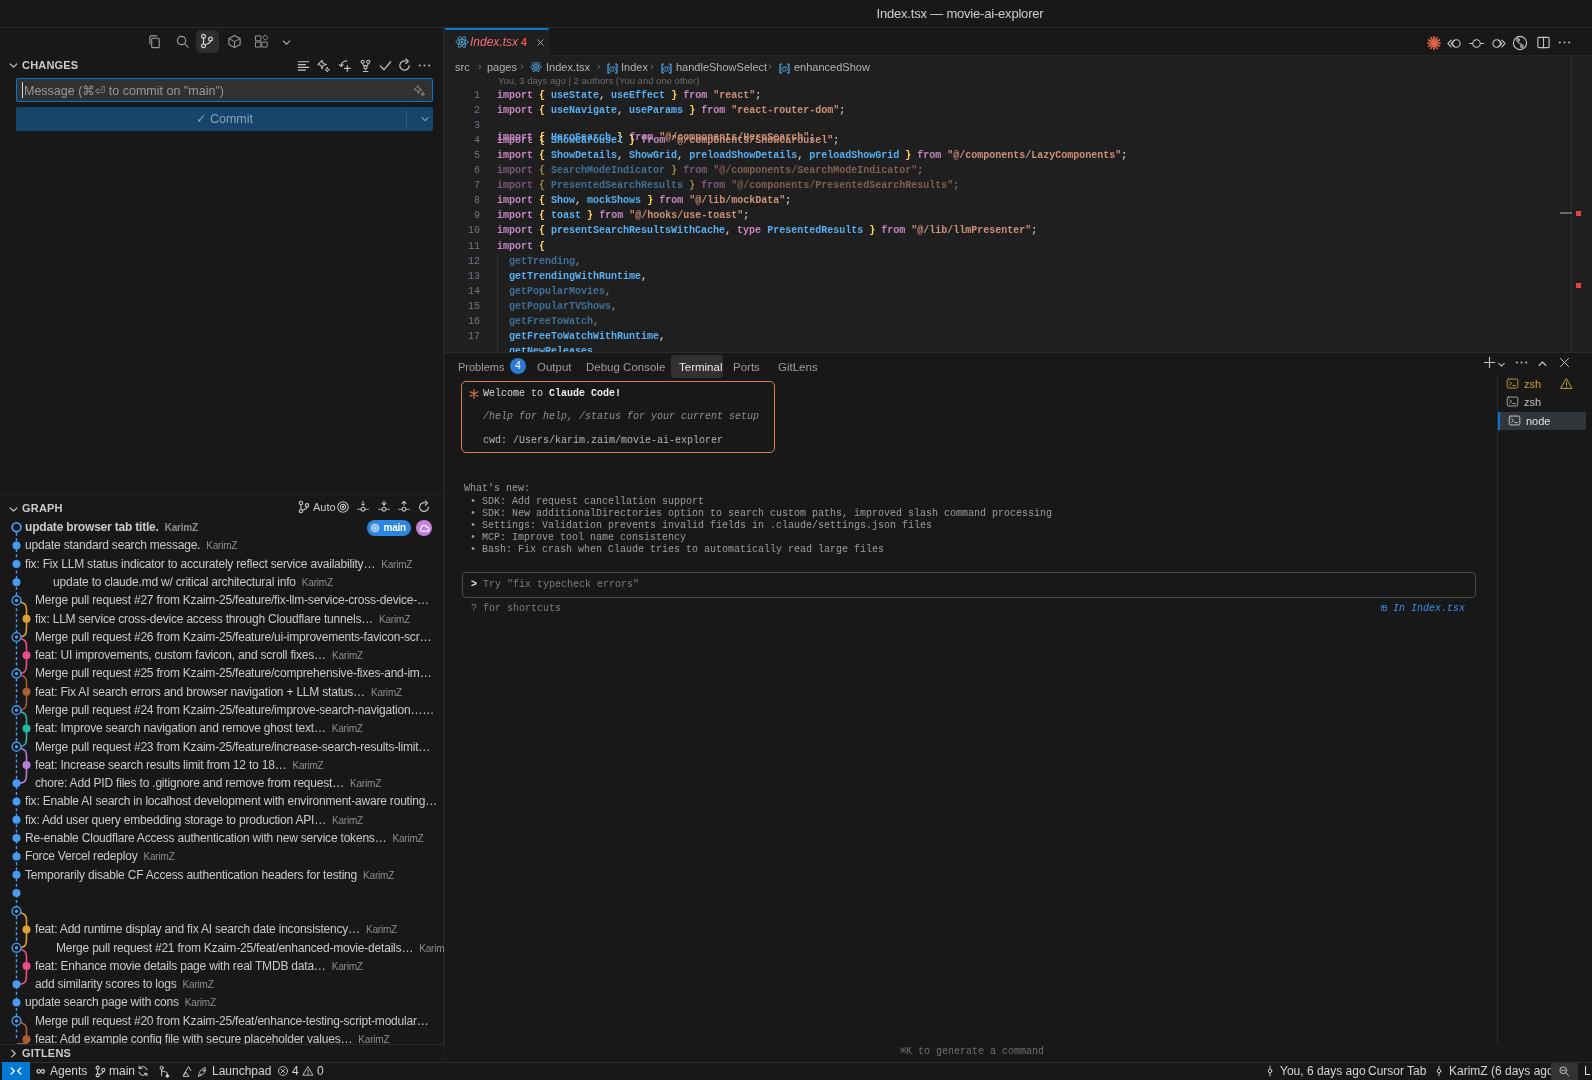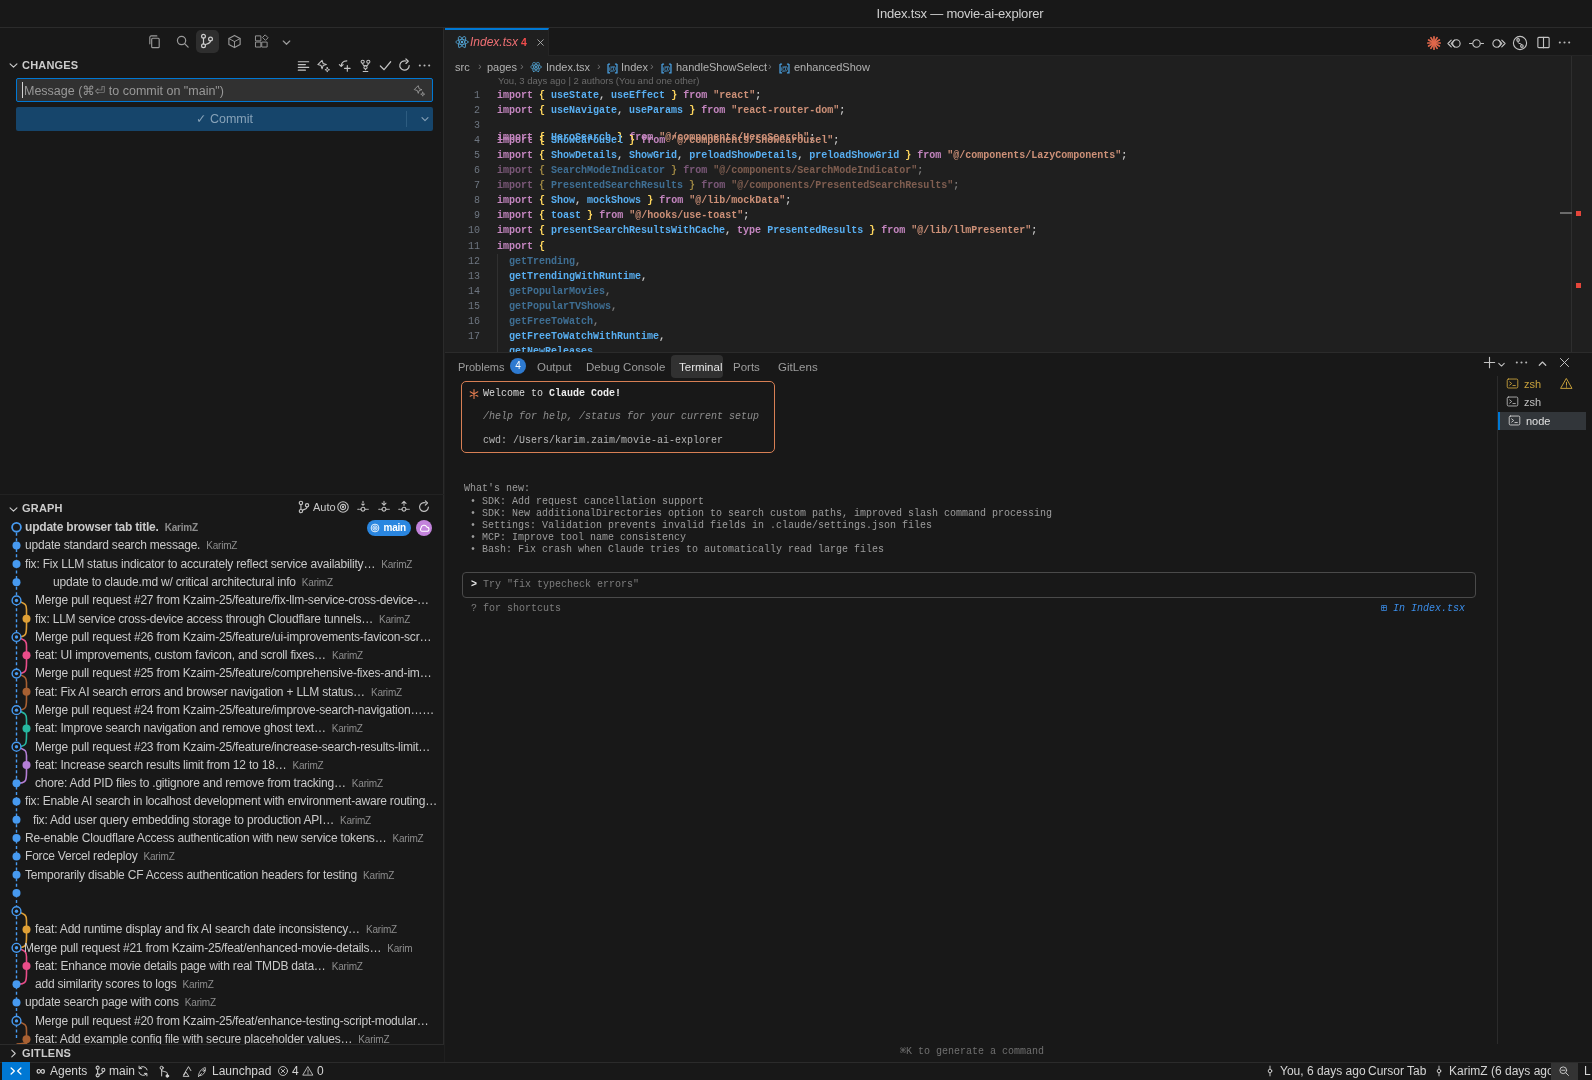--- a/index.html
+++ b/index.html
@@ -210,28 +210,28 @@
 <div class="crow" style="top:591.32px;"><span class="msg" style="margin-left:35px;">Merge pull request #27 from Kzaim-25/feature/fix-llm-service-cross-device-…</span></div>
 <div class="crow" style="top:609.60px;"><span class="msg" style="margin-left:35px;">fix: LLM service cross-device access through Cloudflare tunnels…</span><span class="auth">KarimZ</span></div>
 <div class="crow" style="top:627.88px;"><span class="msg" style="margin-left:35px;">Merge pull request #26 from Kzaim-25/feature/ui-improvements-favicon-scr…</span></div>
 <div class="crow" style="top:646.16px;"><span class="msg" style="margin-left:35px;">feat: UI improvements, custom favicon, and scroll fixes…</span><span class="auth">KarimZ</span></div>
 <div class="crow" style="top:664.44px;"><span class="msg" style="margin-left:35px;">Merge pull request #25 from Kzaim-25/feature/comprehensive-fixes-and-im…</span></div>
 <div class="crow" style="top:682.72px;"><span class="msg" style="margin-left:35px;">feat: Fix AI search errors and browser navigation + LLM status…</span><span class="auth">KarimZ</span></div>
 <div class="crow" style="top:701.00px;"><span class="msg" style="margin-left:35px;">Merge pull request #24 from Kzaim-25/feature/improve-search-navigation……</span></div>
 <div class="crow" style="top:719.28px;"><span class="msg" style="margin-left:35px;">feat: Improve search navigation and remove ghost text…</span><span class="auth">KarimZ</span></div>
 <div class="crow" style="top:737.56px;"><span class="msg" style="margin-left:35px;">Merge pull request #23 from Kzaim-25/feature/increase-search-results-limit…</span></div>
 <div class="crow" style="top:755.84px;"><span class="msg" style="margin-left:35px;">feat: Increase search results limit from 12 to 18…</span><span class="auth">KarimZ</span></div>
-<div class="crow" style="top:774.12px;"><span class="msg" style="margin-left:35px;">chore: Add PID files to .gitignore and remove from tracking…</span><span class="auth">KarimZ</span></div>
+<div class="crow" style="top:774.12px;"><span class="msg" style="margin-left:35px;">chore: Add PID files to .gitignore and remove from request…</span><span class="auth">KarimZ</span></div>
 <div class="crow" style="top:792.40px;"><span class="msg" style="margin-left:25px;">fix: Enable AI search in localhost development with environment-aware routing…</span></div>
-<div class="crow" style="top:810.68px;"><span class="msg" style="margin-left:33px;">fix: Add user query embedding storage to production API…</span><span class="auth">KarimZ</span></div>
+<div class="crow" style="top:810.68px;"><span class="msg" style="margin-left:25px;">fix: Add user query embedding storage to production API…</span><span class="auth">KarimZ</span></div>
 <div class="crow" style="top:828.96px;"><span class="msg" style="margin-left:25px;">Re-enable Cloudflare Access authentication with new service tokens…</span><span class="auth">KarimZ</span></div>
 <div class="crow" style="top:847.24px;"><span class="msg" style="margin-left:25px;">Force Vercel redeploy</span><span class="auth">KarimZ</span></div>
 <div class="crow" style="top:865.52px;"><span class="msg" style="margin-left:25px;">Temporarily disable CF Access authentication headers for testing</span><span class="auth">KarimZ</span></div>
 <div class="crow" style="top:920.36px;"><span class="msg" style="margin-left:35px;">feat: Add runtime display and fix AI search date inconsistency…</span><span class="auth">KarimZ</span></div>
-<div class="crow" style="top:938.64px;"><span class="msg" style="margin-left:24px;">Merge pull request #21 from Kzaim-25/feat/enhanced-movie-details…</span><span class="auth">Karim</span></div>
+<div class="crow" style="top:938.64px;"><span class="msg" style="margin-left:56px;">Merge pull request #21 from Kzaim-25/feat/enhanced-movie-details…</span><span class="auth">Karim</span></div>
 <div class="crow" style="top:956.92px;"><span class="msg" style="margin-left:35px;">feat: Enhance movie details page with real TMDB data…</span><span class="auth">KarimZ</span></div>
 <div class="crow" style="top:975.20px;"><span class="msg" style="margin-left:35px;">add similarity scores to logs</span><span class="auth">KarimZ</span></div>
 <div class="crow" style="top:993.48px;"><span class="msg" style="margin-left:25px;">update search page with cons</span><span class="auth">KarimZ</span></div>
 <div class="crow" style="top:1011.76px;"><span class="msg" style="margin-left:35px;">Merge pull request #20 from Kzaim-25/feat/enhance-testing-script-modular…</span></div>
 <div class="crow" style="top:1030.04px;"><span class="msg" style="margin-left:35px;">feat: Add example config file with secure placeholder values…</span><span class="auth">KarimZ</span></div>
   </div>
 <div id="tabbar"></div>
 <div id="tab1"></div>
 <svg class="abs" style="left:455px;top:35px;" width="14" height="14" viewBox="0 0 16 16" fill="none" stroke="none" stroke-width="0.9" stroke-linecap="round" stroke-linejoin="round">
     <circle cx="8" cy="8" r="1.4" fill="#53a7d8" stroke="none"></circle>

